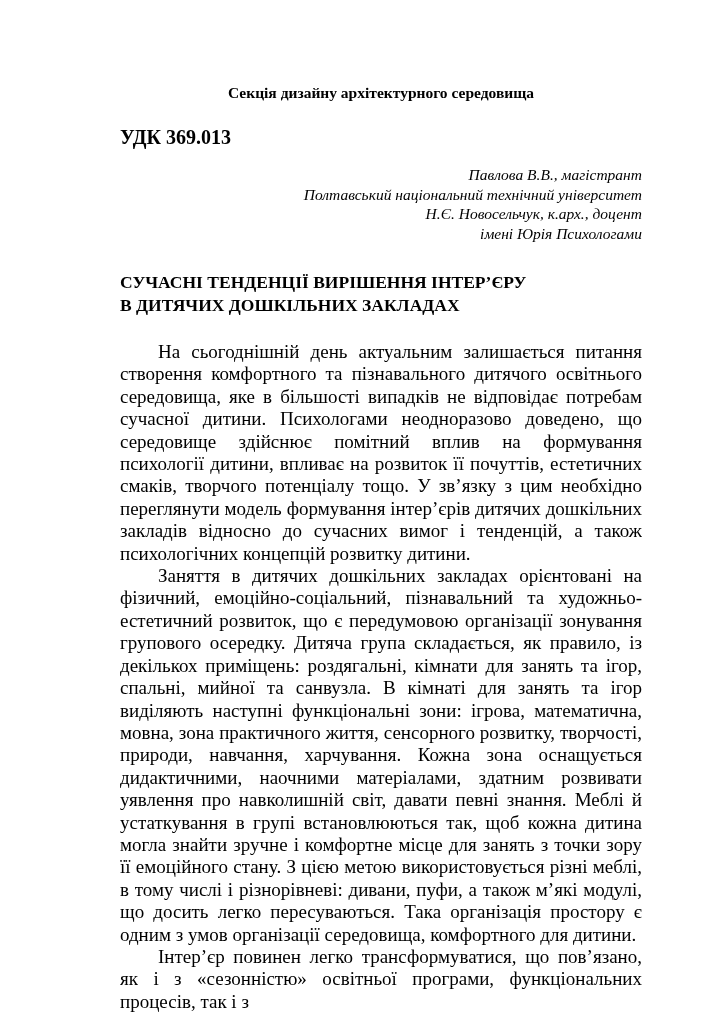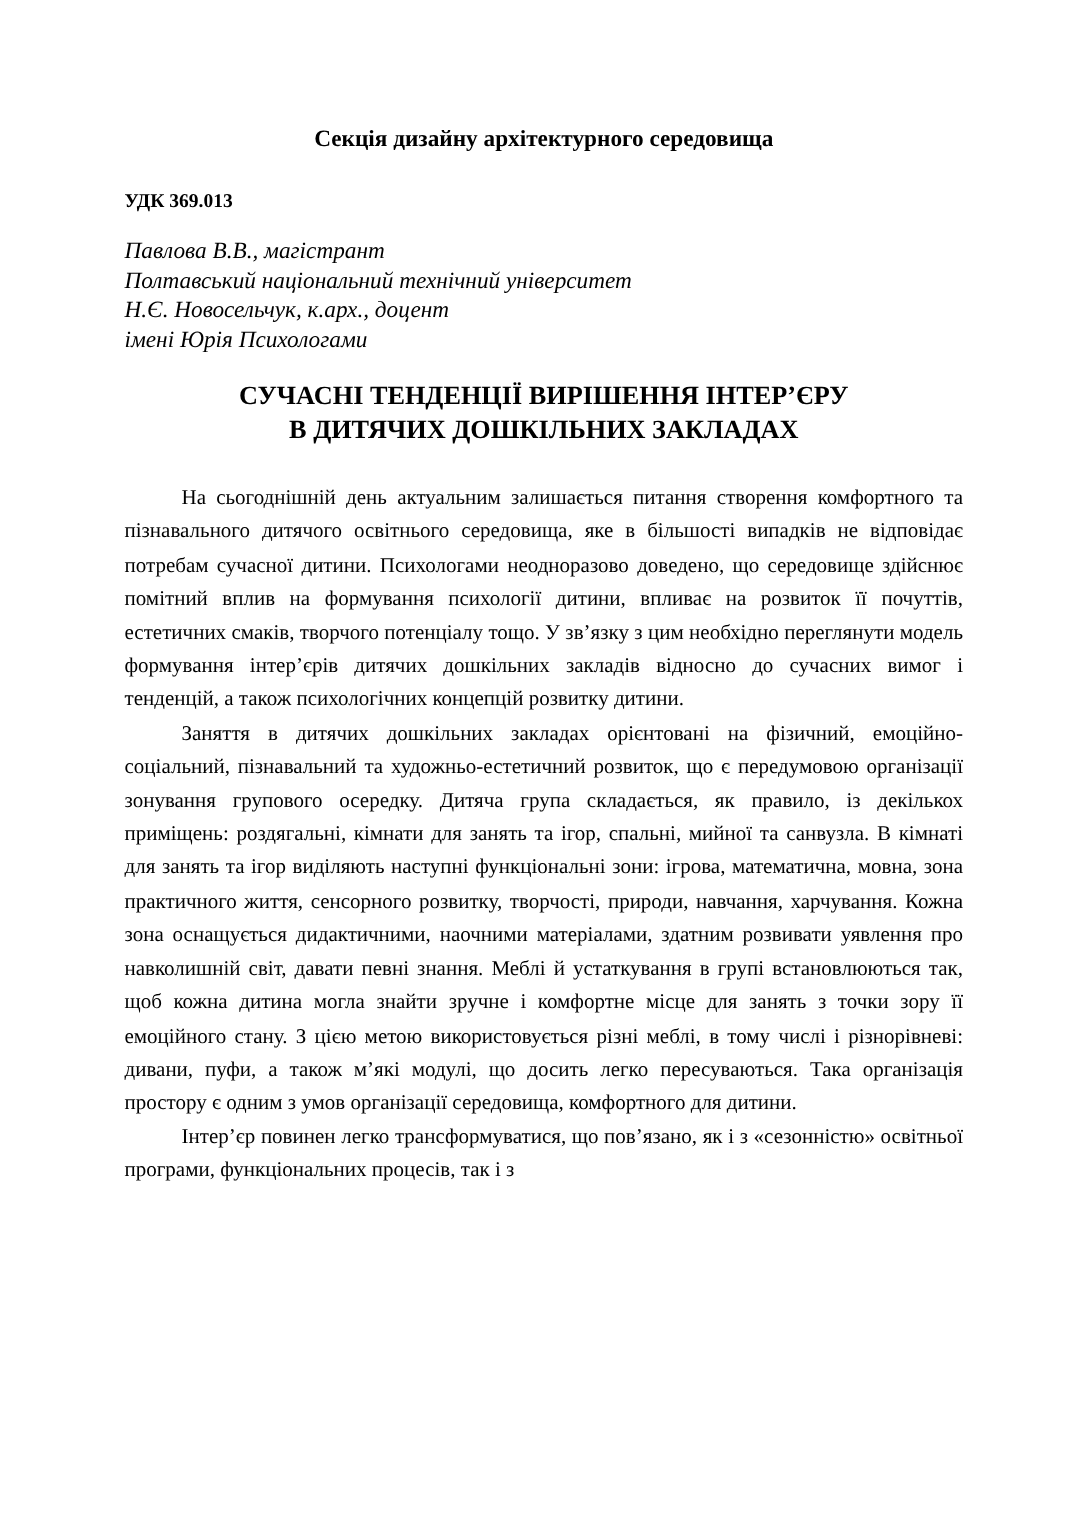--- a/index.html
+++ b/index.html
@@ -11,54 +11,54 @@
     width: 724px;
     height: 1024px;
     font-family: "Liberation Serif", serif;
     color: #000000;
     overflow: hidden;
   }
   .page {
     box-sizing: border-box;
     width: 724px;
     height: 1024px;
-    padding: 84px 82px 0 83px;
+    padding: 84px 82px 0 120px;
   }
   .section-header {
     text-align: center;
     font-weight: bold;
     font-size: 15.5px;
     margin-bottom: 24px;
   }
   .udk {
     font-weight: bold;
-    font-size: 13px;
+    font-size: 20px;
     margin-bottom: 16px;
   }
   .authors {
+    text-align: right;
     font-style: italic;
     font-size: 15.5px;
     line-height: 19.5px;
-    margin-bottom: 16px;
+    margin-bottom: 28px;
   }
   .title {
     margin: 0 0 24px 0;
-    text-align: center;
     font-weight: bold;
     font-size: 17.5px;
     line-height: 23px;
   }
   .title .title-line {
     display: block;
   }
   .body-text p {
     margin: 0;
     text-align: justify;
     text-indent: 38px;
-    font-size: 14px;
+    font-size: 19px;
     line-height: 22.4px;
   }
 </style>
 </head>
 <body>
 
 <div class="page">
 
   <div class="section-header">Секція дизайну архітектурного середовища</div>
 

